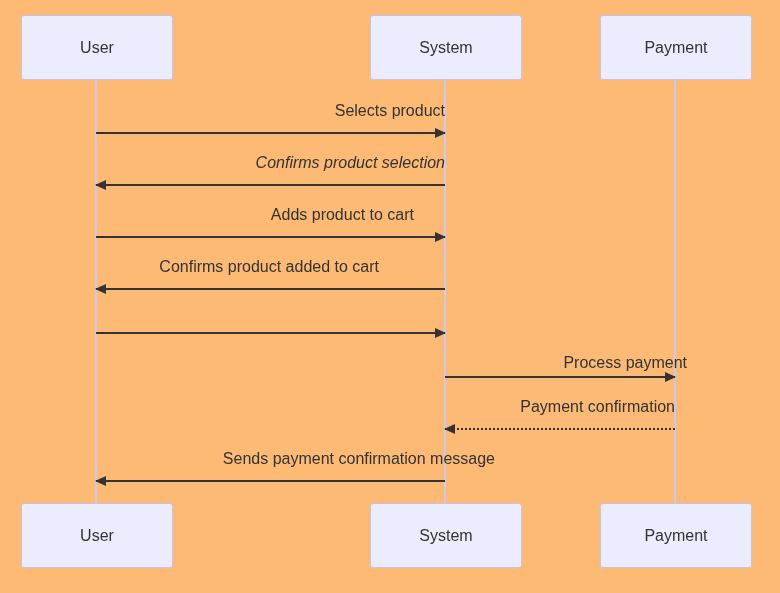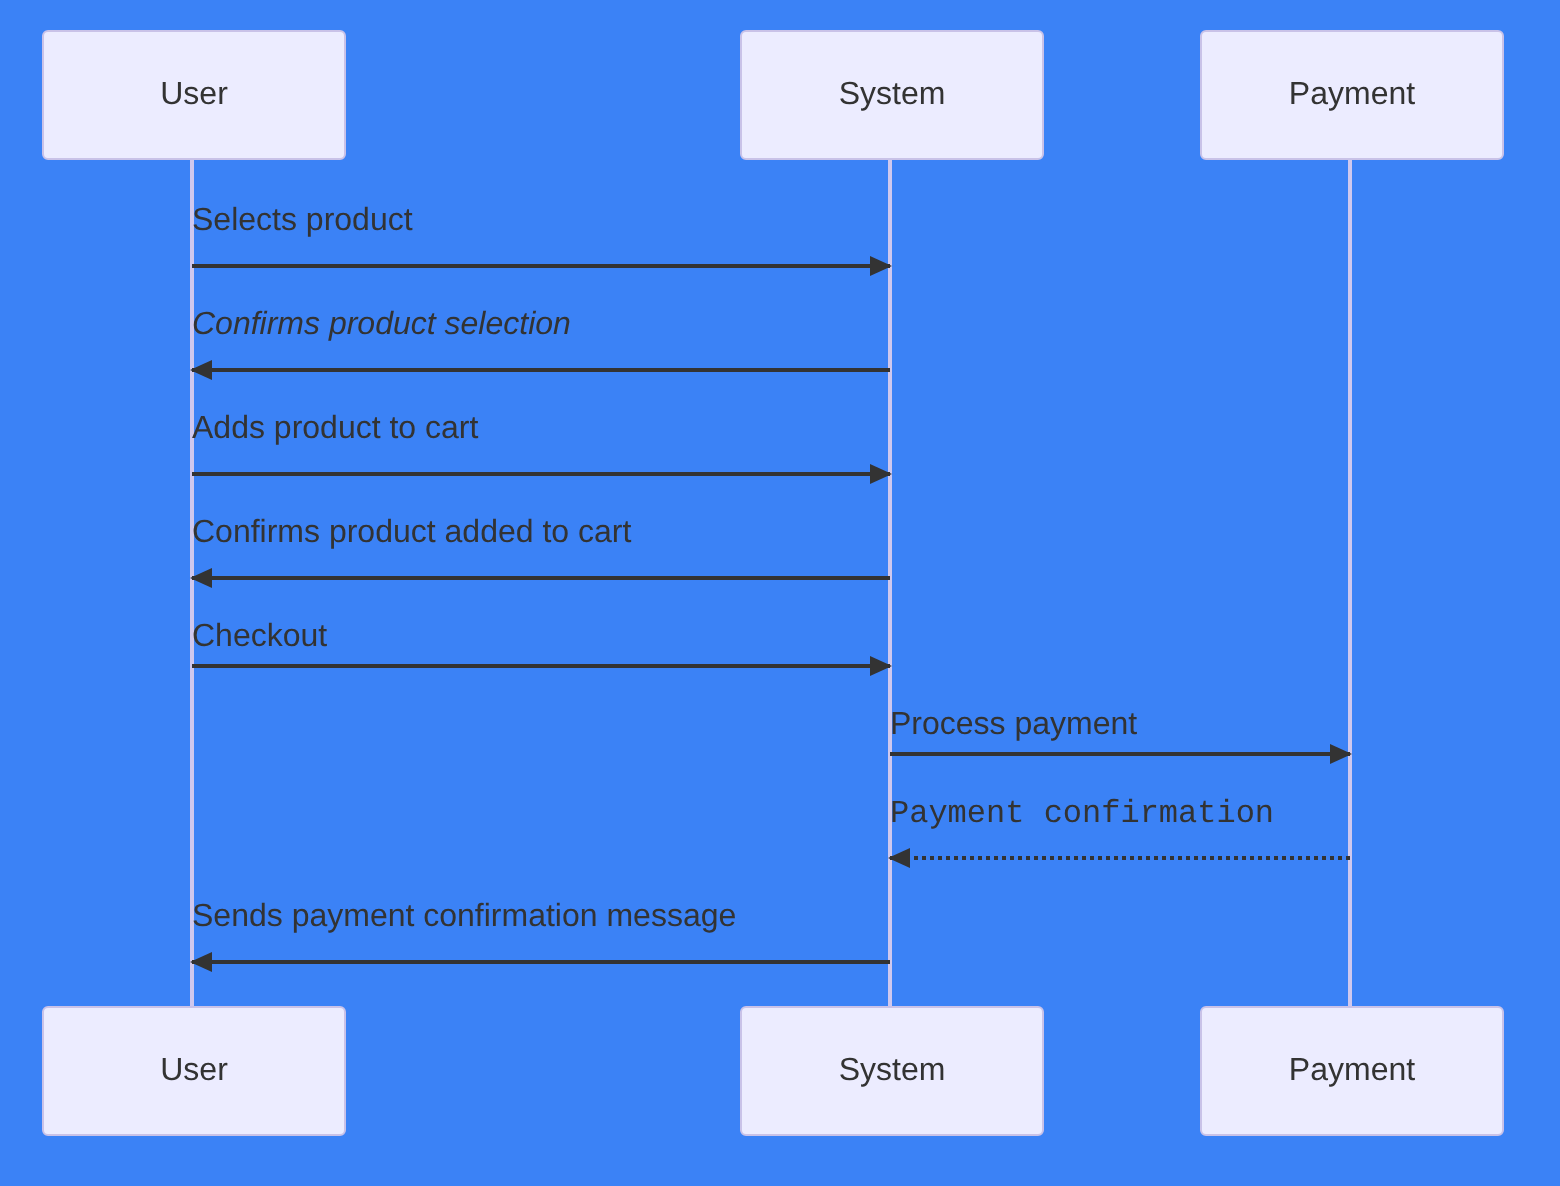--- a/index.html
+++ b/index.html
@@ -1,20 +1,20 @@
 <!DOCTYPE html>
 <html><head>
 <meta charset="utf-8">
 <style>
   html, body { margin: 0; padding: 0; background: #ffffff; }
   .canvas {
     position: relative;
     width: 780px;
     height: 593px;
-    background: #3b82f6;
+    background: #fdba74;
     font-family: "Liberation Sans", sans-serif;
     color: #333333;
     overflow: hidden;
   }
   .actor-box {
     position: absolute;
     height: 63px;
     background: #ECECFF;
     border: 1px solid #c9c2e8;
     border-radius: 3px;
@@ -27,21 +27,21 @@
   }
   .lifeline {
     position: absolute;
     top: 80px;
     height: 423px;
     width: 2px;
     background: #cfc8ee;
   }
   .msg-label {
     position: absolute;
-    text-align: left;
+    text-align: right;
     font-size: 16px;
     line-height: 20px;
     color: #333333;
     white-space: nowrap;
   }
   .msg-line {
     position: absolute;
     height: 0;
     border-top: 2px solid #333333;
   }
@@ -107,31 +107,30 @@
   <div class="msg-label" style="left:96px; top:205px; width:318px;">Adds product to cart</div>
   <div class="msg-line" style="left:96px; top:236px; width:349px;">
     <div class="arrowhead right"></div>
   </div>
 
   <div class="msg-label" style="left:96px; top:257px; width:283px;">Confirms product added to cart</div>
   <div class="msg-line" style="left:96px; top:288px; width:349px;">
     <div class="arrowhead left"></div>
   </div>
 
-  <div class="msg-label" style="left:96px; top:309px; width:349px;">Checkout</div>
   <div class="msg-line" style="left:96px; top:332px; width:349px;">
     <div class="arrowhead right"></div>
   </div>
 
   <div class="msg-label" style="left:445px; top:353px; width:242px;">Process payment</div>
   <div class="msg-line" style="left:445px; top:376px; width:230px;">
     <div class="arrowhead right"></div>
   </div>
 
-  <div class="msg-label" style="left:445px; top:397px; width:230px;font-family:Liberation Mono, monospace;">Payment confirmation</div>
+  <div class="msg-label" style="left:445px; top:397px; width:230px;">Payment confirmation</div>
   <div class="msg-line dotted" style="left:445px; top:428px; width:230px;">
     <div class="arrowhead left"></div>
   </div>
 
   <div class="msg-label" style="left:96px; top:449px; width:399px;">Sends payment confirmation message</div>
   <div class="msg-line" style="left:96px; top:480px; width:349px;">
     <div class="arrowhead left"></div>
   </div>
 
 </div>

